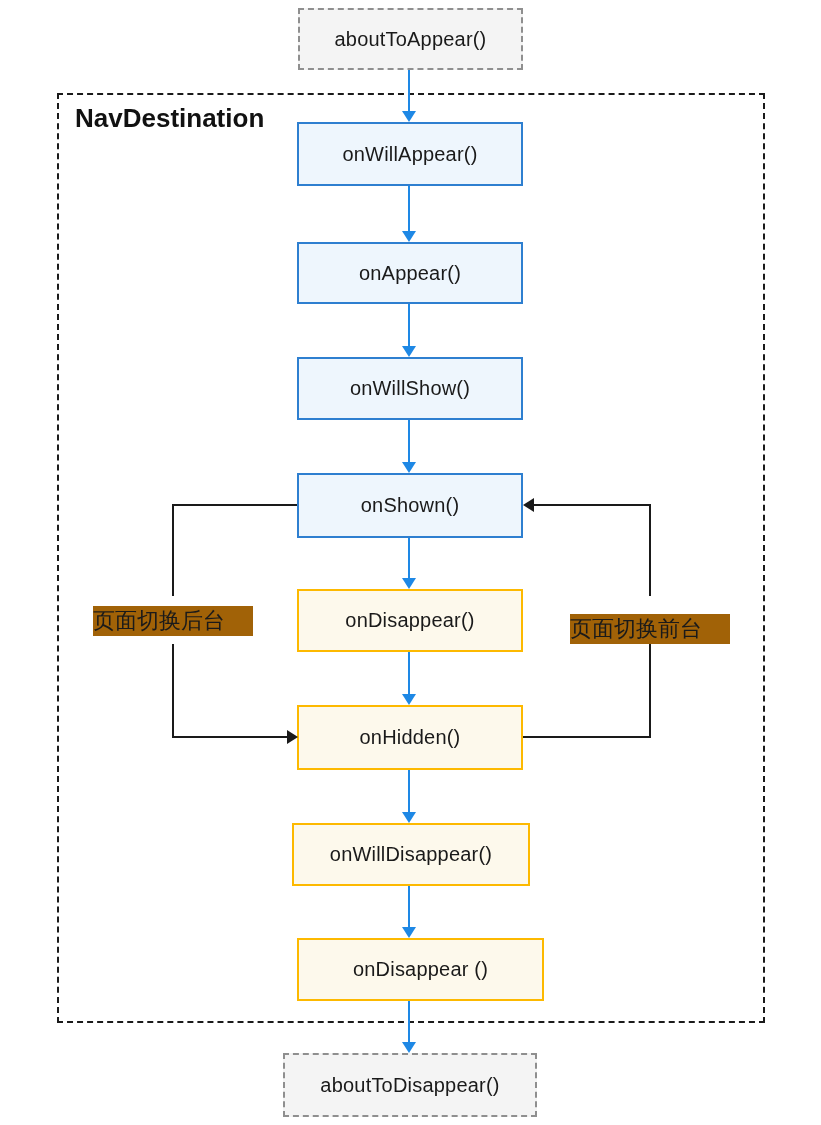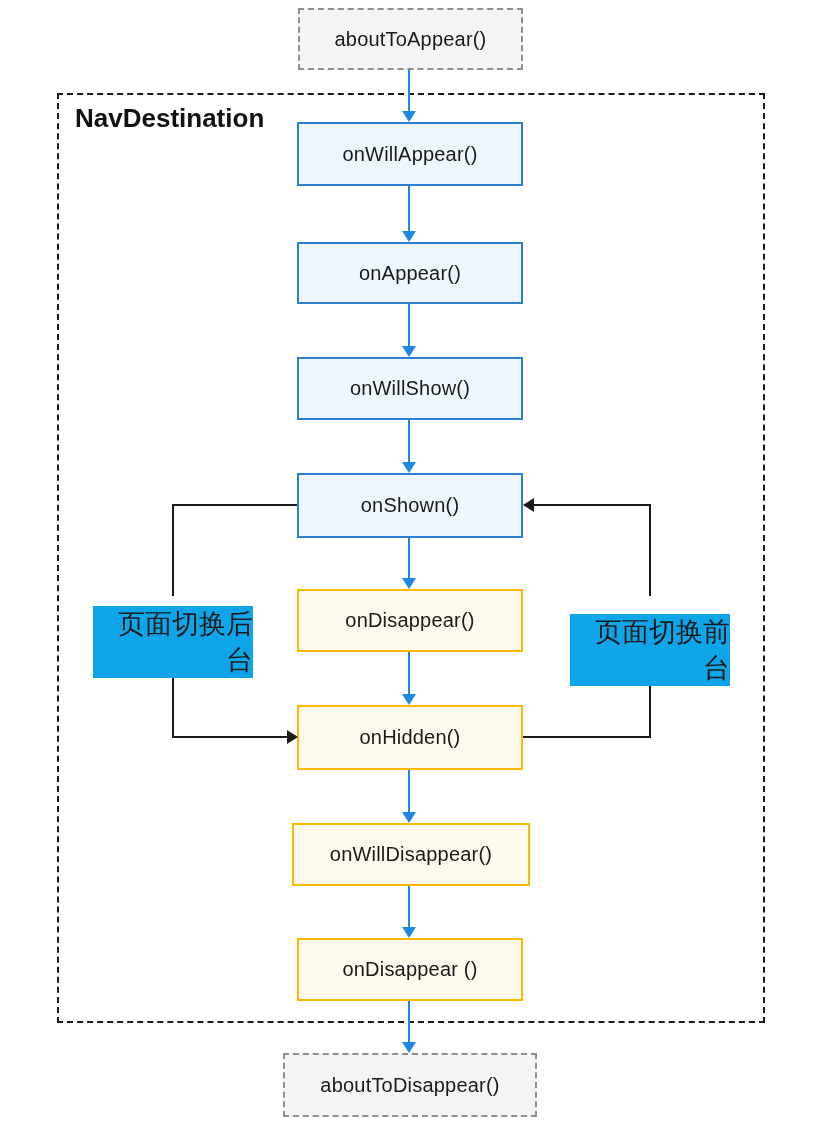--- a/index.html
+++ b/index.html
@@ -65,24 +65,24 @@
   }
   .head-left {
     position: absolute; width: 0; height: 0; z-index: 4;
     border-top: 7px solid transparent;
     border-bottom: 7px solid transparent;
     border-right: 11px solid #1a1a1a;
   }
   .branch-label {
     position: absolute;
     width: 160px;
-    text-align: right;
-    font-size: 27px;
+    text-align: left;
+    font-size: 22px;
     color: #1a1a1a;
-    background: #0ea5e9;
+    background: #a16207;
     z-index: 5;
   }
 </style>
 </head>
 <body>
 
 <div class="canvas">
 
   <div class="nav-container"></div>
   <div class="nav-title">NavDestination</div>
@@ -106,21 +106,21 @@
 
   <div class="box box-yellow" style="left:297px; top:589px; width:226px; height:63px;">
     <span>onDisappear()</span>
   </div>
   <div class="box box-yellow" style="left:297px; top:705px; width:226px; height:65px;">
     <span>onHidden()</span>
   </div>
   <div class="box box-yellow" style="left:292px; top:823px; width:238px; height:63px;">
     <span>onWillDisappear()</span>
   </div>
-  <div class="box box-yellow" style="left:297px; top:938px; width:226px; height:63px;">
+  <div class="box box-yellow" style="left:297px; top:938px; width:247px; height:63px;">
     <span>onDisappear ()</span>
   </div>
 
   <div class="box box-gray" style="left:283px; top:1053px; width:254px; height:64px;">
     <span>aboutToDisappear()</span>
   </div>
 
   <div>
     <div class="vline-blue" style="left:408px; top:70px;  height:43px;"></div>
       <div class="head-down" style="left:402px; top:111px;"></div>

